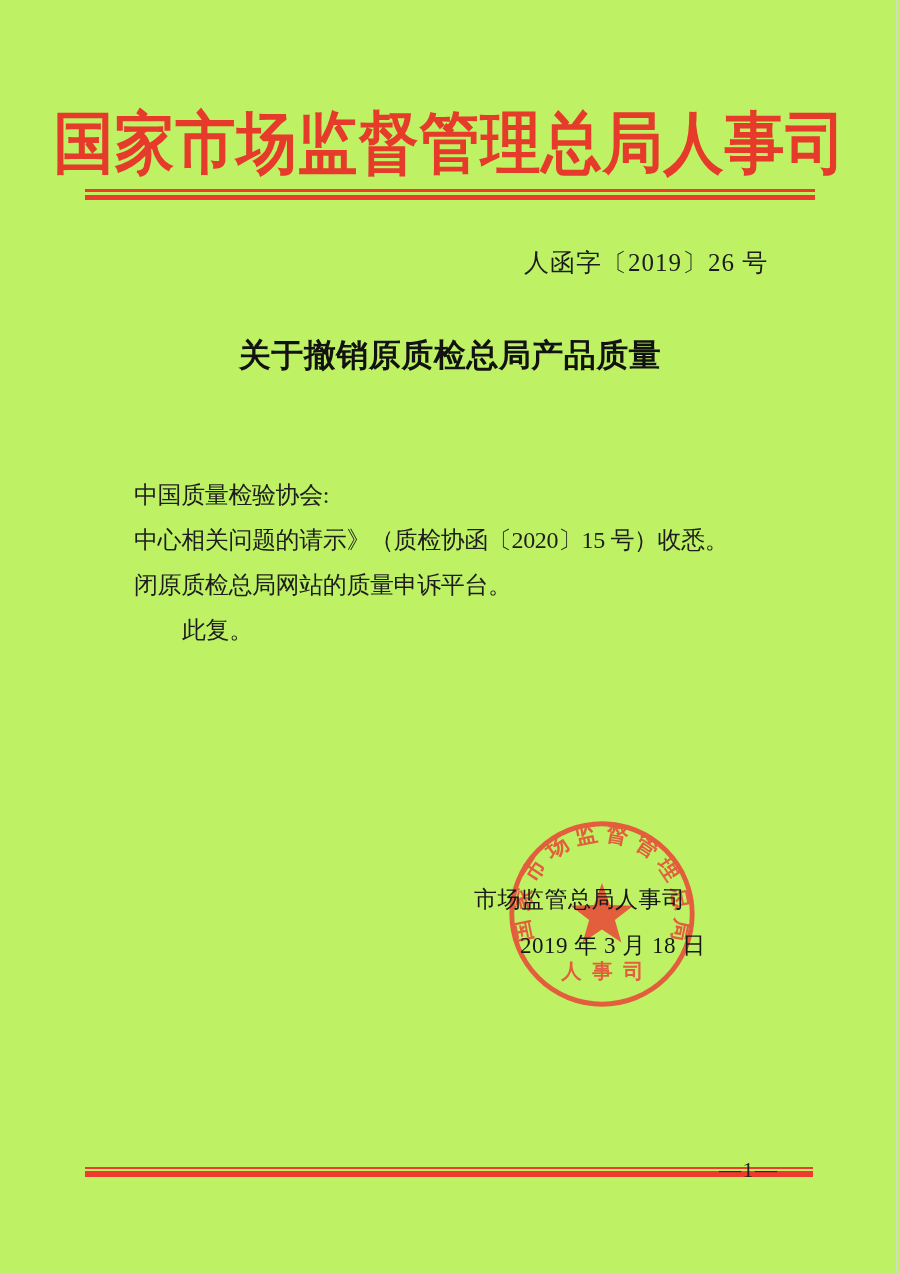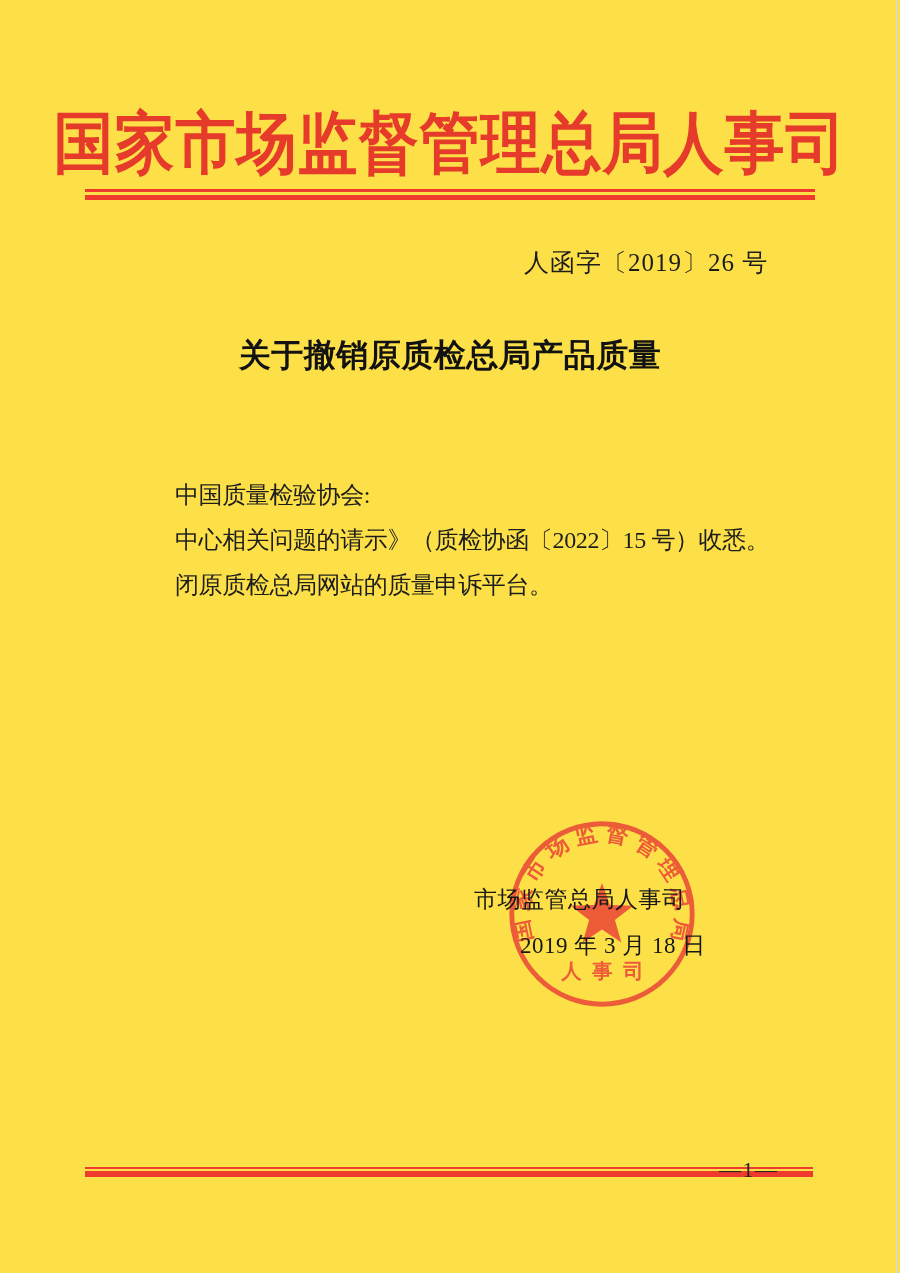--- a/index.html
+++ b/index.html
@@ -4,21 +4,21 @@
 <style>
   * { margin: 0; padding: 0; box-sizing: border-box; }
   html, body { background: #ffffff; }
   body {
     font-family: "Liberation Serif", "DejaVu Serif", serif;
     width: 900px; height: 1273px;
     position: relative; overflow: hidden;
   }
   .page {
     position: absolute; inset: 0;
-    background: #fde047;
+    background: #bef264;
   }
   
   .scan-edge {
     position: absolute; top: 0; bottom: 0; right: 2px; width: 2px;
     background: #cfd9dd; opacity: .8;
   }
   
   .letterhead {
     position: absolute; top: 100px; left: 0; right: 0;
     text-align: center;
@@ -41,21 +41,21 @@
   
   .doc-title {
     position: absolute; top: 330px; left: 0; right: 0;
     text-align: center; color: #121212;
     font-size: 32px; font-weight: 700; line-height: 51px;
     letter-spacing: 0.5px;
   }
   
   .doc-body {
     position: absolute; top: 473px; left: 134px; width: 660px;
-    font-size: 24px; color: #1d1d1d; letter-spacing: -0.4px; margin-left: 41px;
+    font-size: 24px; color: #1d1d1d; letter-spacing: -0.4px;
   }
   .doc-body .line { height: 45px; line-height: 45px; white-space: nowrap; }
   .doc-body .indent { padding-left: 48px; }
   
   .seal {
     position: absolute; left: 505px; top: 817px;
     width: 194px; height: 194px; opacity: .85; z-index: 1;
   }
   
   .sig-name {
@@ -91,22 +91,23 @@
   </div>
 
   <div class="doc-number">人函字〔2019〕26 号</div>
 
   <div class="doc-title">
     <div>关于撤销原质检总局产品质量</div>
   </div>
 
   <div class="doc-body">
     <div class="line">中国质量检验协会:</div>
-    <div class="line">中心相关问题的请示》（质检协函〔2022〕15 号）收悉。</div>
+    <div class="line">中心相关问题的请示》（质检协函〔2020〕15 号）收悉。</div>
     <div class="line">闭原质检总局网站的质量申诉平台。</div>
+    <div class="line indent">此复。</div>
   </div>
 
   <svg class="seal" viewBox="0 0 200 200" xmlns="http://www.w3.org/2000/svg">
     <circle cx="100" cy="100" r="93" fill="none" stroke="#ea4537" stroke-width="5"></circle>
     <path id="sealArc" d="M 29.5 128.5 A 76 76 0 1 1 170.5 128.5" fill="none"></path>
     <text font-size="23" font-weight="bold" fill="#ea4537" font-family="Liberation Serif, DejaVu Serif, serif">
       <textPath href="#sealArc" startOffset="2" textLength="292" lengthAdjust="spacing">国家市场监督管理总局</textPath>
     </text>
     <polygon fill="#ea4537" points="100,68 108.2,90.7 132.3,91.5 113.3,106.3 120,129.5 100,116 80,129.5 86.7,106.3 67.7,91.5 91.8,90.7"></polygon>
     <text x="106" y="166" text-anchor="middle" font-size="21" font-weight="bold" letter-spacing="11" fill="#ea4537" font-family="Liberation Serif, DejaVu Serif, serif">人事司</text>

